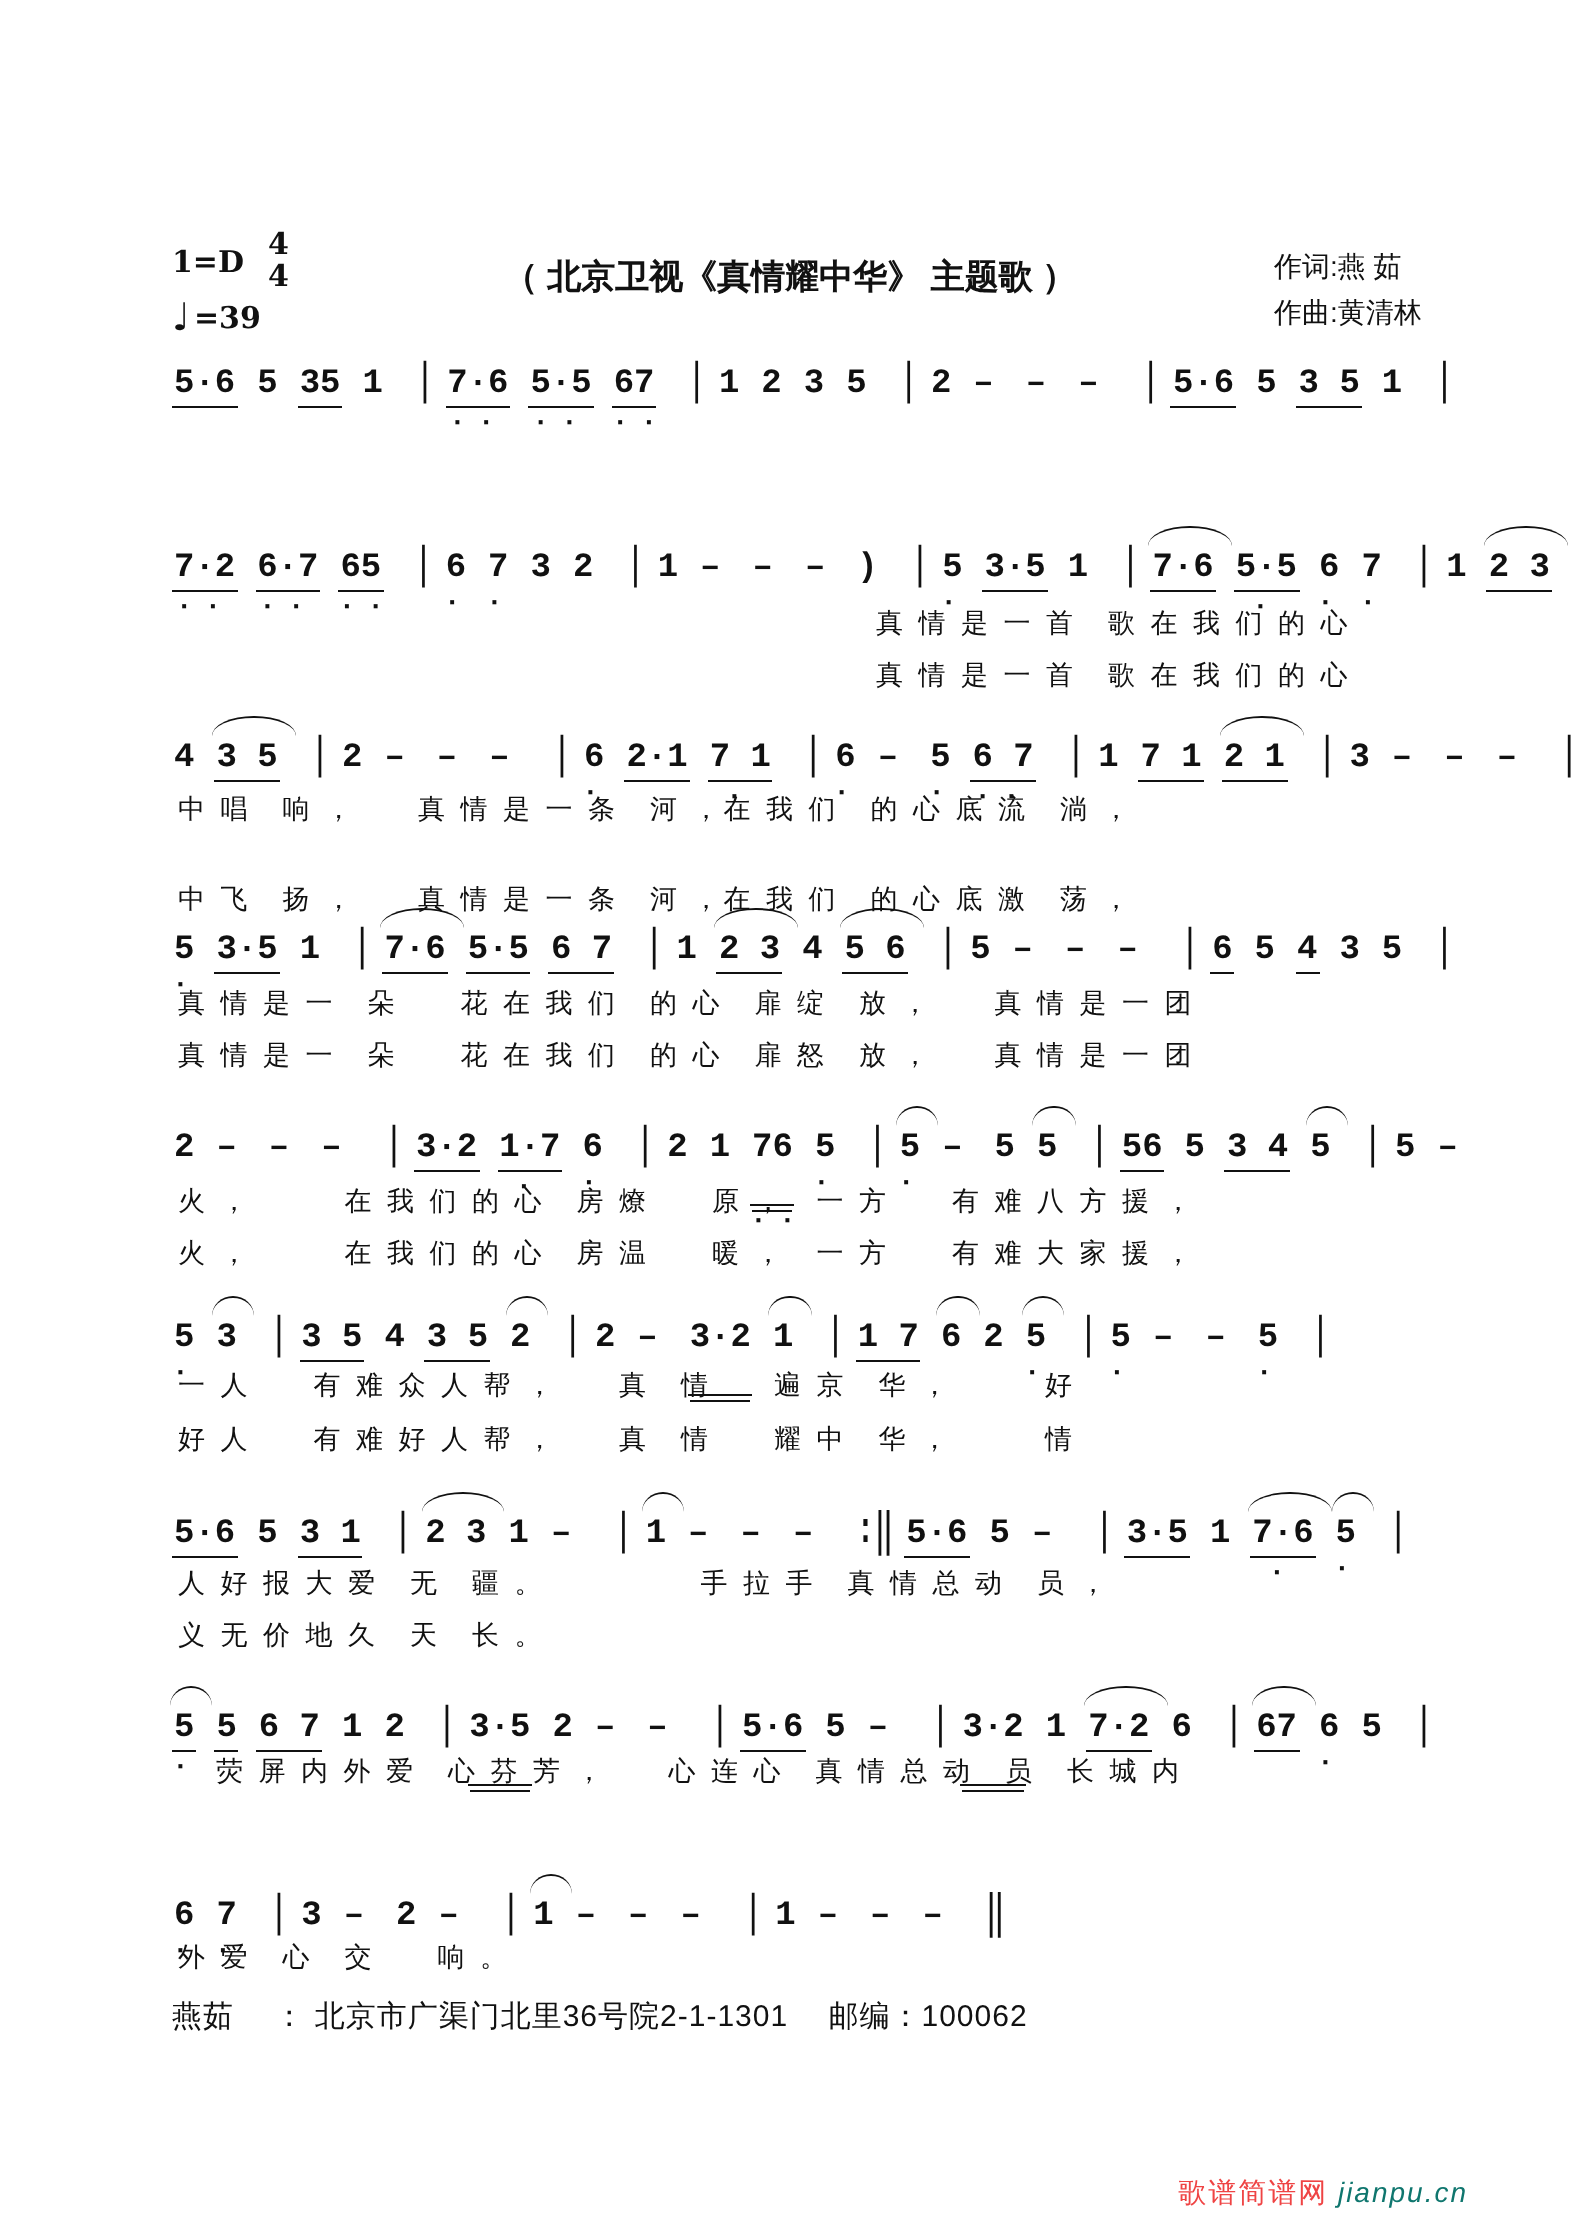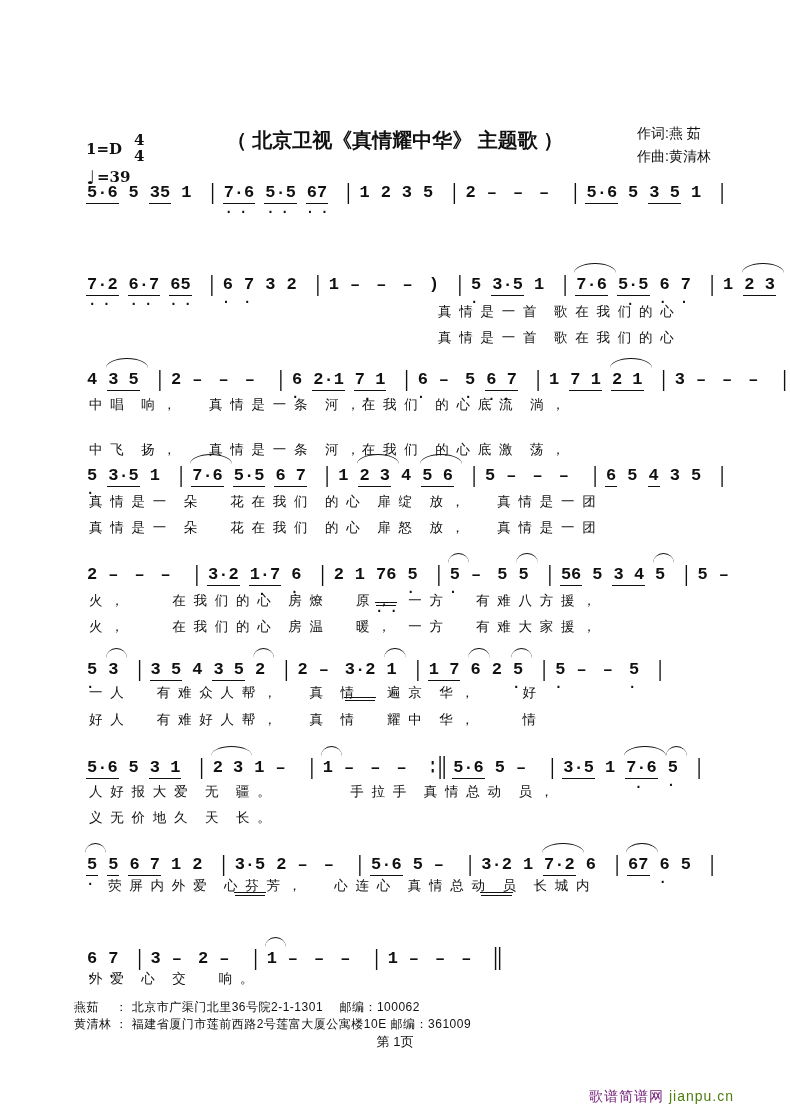--- a/index.html
+++ b/index.html
@@ -4,29 +4,29 @@
 <style>
   html,body{margin:0;padding:0;background:#e8e8e8;}
   #sheet{
     position:relative;width:790px;height:1119px;background:#ffffff;
     margin:0 auto;overflow:hidden;
     font-family:"Liberation Sans",sans-serif;color:#111;
   }
   
   #title{position:absolute;top:72px;left:0;width:100%;text-align:center;
     font-size:30px;font-weight:bold;letter-spacing:3px;}
-  #keyblock{position:absolute;left:86px;top:132px;font-size:15px;font-weight:bold;
+  #keyblock{position:absolute;left:86px;top:114px;font-size:15px;font-weight:bold;
     font-family:"DejaVu Serif",serif;}
   #keyblock .krow{display:flex;align-items:center;height:34px;}
   .frac{display:inline-flex;flex-direction:column;align-items:center;
     margin-left:12px;font-size:15px;line-height:1.05;}
   #temporow{display:flex;align-items:center;height:22px;}
   .notehead{font-family:"DejaVu Sans",sans-serif;font-size:19px;margin-right:2px;}
   #subtitle{position:absolute;top:127px;left:0;width:100%;text-align:center;
-    font-size:20px;font-weight:bold;}
+    font-size:17px;font-weight:bold;}
   #credits{position:absolute;left:637px;top:122px;font-size:14px;line-height:23px;
     white-space:nowrap;}
   
   .mline{position:absolute;left:86px;width:660px;white-space:nowrap;
     font-family:Liberation Mono, monospace;font-weight:bold;font-size:17px;}
   .note{display:inline-block;position:relative;margin-right:9px;vertical-align:baseline;}
   .note .nt{display:inline-block;padding:0 1px;}
   .note.u1 .nt{border-bottom:1.6px solid #111;padding-bottom:1px;}
   .note.u2 .nt{border-bottom:1.6px solid #111;padding-bottom:18px;position:relative;}
   .note.u2 .nt::after{content:"";position:absolute;left:1px;right:1px;bottom:-4px;
@@ -34,21 +34,21 @@
   .note .lodots{position:absolute;left:0;width:100%;text-align:center;bottom:-13px;
     font-size:14px;line-height:10px;letter-spacing:6px;}
   .note.arc::before{content:"";position:absolute;left:-1px;right:-8px;top:-12px;height:9px;
     border-top:1.6px solid #111;border-radius:50% 50% 0 0 / 100% 100% 0 0;}
   .note.bar{margin:0 5px;font-weight:normal;}
   .note.bar .nt{transform:scaleY(1.35);letter-spacing:-1px;}
   .note.dash{margin-right:14px;}
   .lyr{position:absolute;left:86px;width:680px;font-size:13.5px;letter-spacing:2px;
     white-space:nowrap;}
   
-  .contact{position:absolute;left:74px;font-size:12px;letter-spacing:0.5px;white-space:nowrap;}
+  .contact{position:absolute;left:86px;font-size:15px;letter-spacing:0.5px;white-space:nowrap;}
   #pageno{position:absolute;top:1033px;left:0;width:100%;text-align:center;font-size:13px;}
   #watermark{position:absolute;top:1088px;right:56px;font-size:14px;letter-spacing:1px;}
 </style>
 </head>
 <body>
 
 <div id="sheet">
 
 
   <div id="keyblock">
@@ -92,21 +92,19 @@
       <div class="mline" style="top: 756px;"><span class="note u1"><span class="nt">5·6</span></span><span class="note"><span class="nt">5</span></span><span class="note u1"><span class="nt">3 1</span></span><span class="note bar"><span class="nt">|</span></span><span class="note arc"><span class="nt">2 3</span></span><span class="note"><span class="nt">1</span></span><span class="note dash"><span class="nt">–</span></span><span class="note bar"><span class="nt">|</span></span><span class="note arc"><span class="nt">1</span></span><span class="note dash"><span class="nt">–</span></span><span class="note dash"><span class="nt">–</span></span><span class="note dash"><span class="nt">–</span></span><span class="note bar"><span class="nt">∶‖</span></span><span class="note u1"><span class="nt">5·6</span></span><span class="note"><span class="nt">5</span></span><span class="note dash"><span class="nt">–</span></span><span class="note bar"><span class="nt">|</span></span><span class="note u1"><span class="nt">3·5</span></span><span class="note"><span class="nt">1</span></span><span class="note u1 arc"><span class="nt">7·6</span><span class="lodots">·</span></span><span class="note arc"><span class="nt">5</span><span class="lodots">·</span></span><span class="note bar"><span class="nt">|</span></span></div>
       <div class="lyr" style="top: 783px; padding-left: 3px;">人 好 报 大 爱　无　疆 。　　　　　手 拉 手　真 情 总 动　员 ，</div>
       <div class="lyr" style="top: 809px; padding-left: 3px;">义 无 价 地 久　天　长 。</div>
       <div class="mline" style="top: 855px;"><span class="note u1 arc"><span class="nt">5</span><span class="lodots">·</span></span><span class="note u1"><span class="nt">5</span></span><span class="note u1"><span class="nt">6 7</span></span><span class="note"><span class="nt">1</span></span><span class="note"><span class="nt">2</span></span><span class="note bar"><span class="nt">|</span></span><span class="note u2"><span class="nt">3·5</span></span><span class="note"><span class="nt">2</span></span><span class="note dash"><span class="nt">–</span></span><span class="note dash"><span class="nt">–</span></span><span class="note bar"><span class="nt">|</span></span><span class="note u1"><span class="nt">5·6</span></span><span class="note"><span class="nt">5</span></span><span class="note dash"><span class="nt">–</span></span><span class="note bar"><span class="nt">|</span></span><span class="note u2"><span class="nt">3·2</span></span><span class="note"><span class="nt">1</span></span><span class="note u1 arc"><span class="nt">7·2</span></span><span class="note"><span class="nt">6</span></span><span class="note bar"><span class="nt">|</span></span><span class="note u1 arc"><span class="nt">67</span></span><span class="note"><span class="nt">6</span><span class="lodots">·</span></span><span class="note"><span class="nt">5</span></span><span class="note bar"><span class="nt">|</span></span></div>
       <div class="lyr" style="top: 877px; padding-left: 22px;">荧 屏 内 外 爱　心 芬 芳 ，　　心 连 心　真 情 总 动　员　长 城 内</div>
       <div class="mline" style="top: 947px;"><span class="note"><span class="nt">6</span><span class="lodots">·</span></span><span class="note"><span class="nt">7</span><span class="lodots">·</span></span><span class="note bar"><span class="nt">|</span></span><span class="note"><span class="nt">3</span></span><span class="note dash"><span class="nt">–</span></span><span class="note"><span class="nt">2</span></span><span class="note dash"><span class="nt">–</span></span><span class="note bar"><span class="nt">|</span></span><span class="note arc"><span class="nt">1</span></span><span class="note dash"><span class="nt">–</span></span><span class="note dash"><span class="nt">–</span></span><span class="note dash"><span class="nt">–</span></span><span class="note bar"><span class="nt">|</span></span><span class="note"><span class="nt">1</span></span><span class="note dash"><span class="nt">–</span></span><span class="note dash"><span class="nt">–</span></span><span class="note dash"><span class="nt">–</span></span><span class="note bar"><span class="nt">‖</span></span></div>
       <div class="lyr" style="top: 970px; padding-left: 3px;">外 爱　心　交　　响 。</div>
     </div>
 
   <div class="contact" style="top:999px">燕茹　 ：  北京市广渠门北里36号院2-1-1301　 邮编：100062</div>
-  <div class="contact" style="top:1016px">黄清林 ：  福建省厦门市莲前西路2号莲富大厦公寓楼10E  邮编：361009</div>
 
-  <div id="pageno">第 1页</div>
 
   <div id="watermark">
-    <span style="color: #701a75; text-align: right;">歌谱简谱网 </span><span style="color: #4d7c0f;">jianpu.cn</span>
+    <span style="color: #ef4444; text-align: right;">歌谱简谱网 </span><span style="color: #0f766e; font-style: italic;">jianpu.cn</span>
   </div>
 
 </div>
 
 </body></html>

